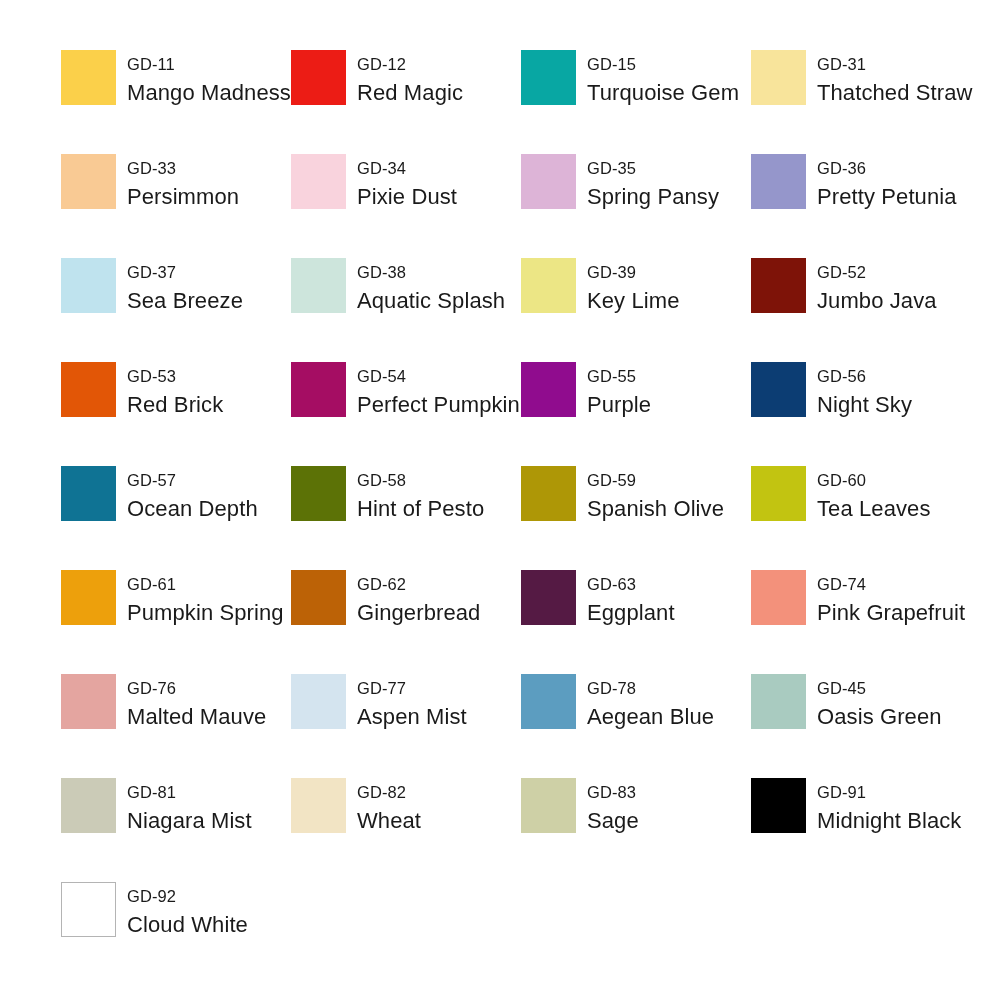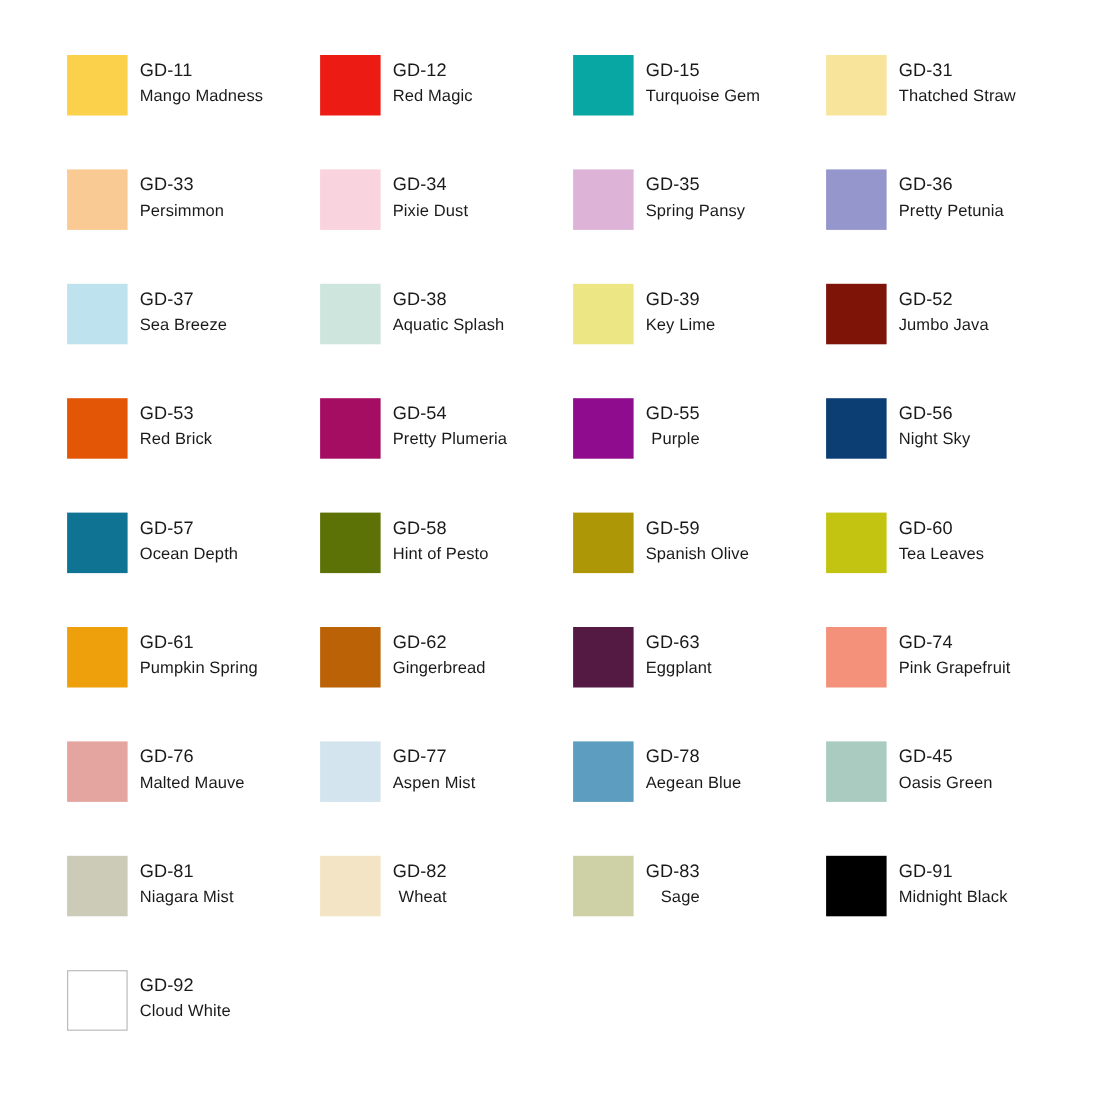--- a/index.html
+++ b/index.html
@@ -47,21 +47,21 @@
     flex-direction: column;
     padding-top: 3px;
     line-height: 1.43;
   }
   .code {
     font-size: 16.5px;
     letter-spacing: 0.1px;
     white-space: nowrap;
   }
   .cname {
-    font-size: 15px;
+    font-size: 22px;
     letter-spacing: 0.1px;
     white-space: nowrap;
     text-align: right;
   }
 </style>
 </head>
 <body>
 
 <div id="chart">
   <div class="grid">
@@ -153,21 +153,21 @@
         <div class="chip" style="background: rgb(226, 86, 6);"></div>
         <div class="labels">
           <span class="code">GD-53</span>
           <span class="cname">Red Brick</span>
         </div>
       </div>
       <div class="swatch-cell">
         <div class="chip" style="background: rgb(165, 13, 99);"></div>
         <div class="labels">
           <span class="code">GD-54</span>
-          <span class="cname">Pretty Plumeria</span>
+          <span class="cname">Perfect Pumpkin</span>
         </div>
       </div>
       <div class="swatch-cell">
         <div class="chip" style="background: rgb(144, 12, 142);"></div>
         <div class="labels">
           <span class="code">GD-55</span>
           <span class="cname">Purple</span>
         </div>
       </div>
       <div class="swatch-cell">

